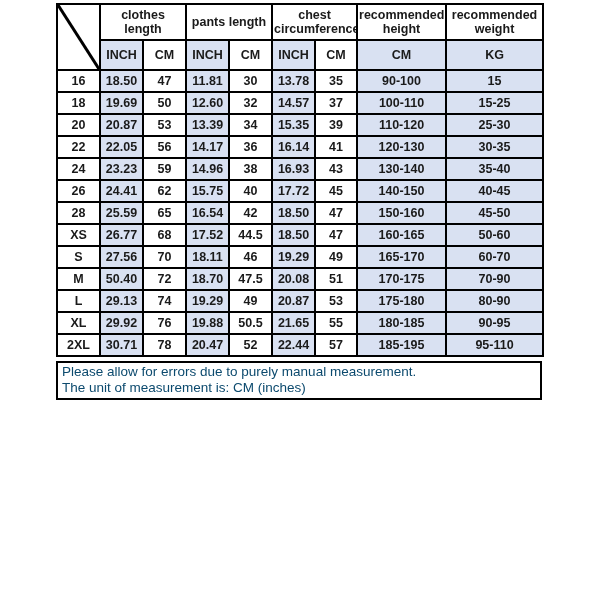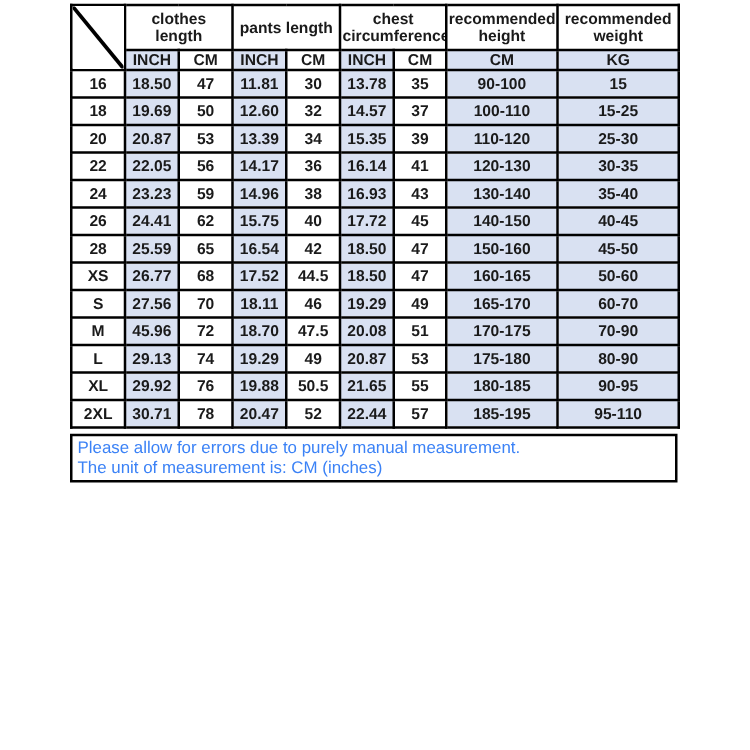--- a/index.html
+++ b/index.html
@@ -20,34 +20,34 @@
     border: 2px solid #000000;
     text-align: center;
     vertical-align: middle;
     font-weight: bold;
     font-size: 12.5px;
     color: #1a1a1a;
     padding: 0 1px;
     overflow: hidden;
   }
   tr.group-row { height: 36px; }
-  tr.unit-row  { height: 16px; }
+  tr.unit-row  { height: 30px; }
   tr.data-row  { height: 22px; }
   .b { background: #d9e1f2; }
   .w { background: #ffffff; }
   th.corner { position: relative; padding: 0; background: #ffffff; }
   th.corner svg { position: absolute; top: 0; left: 0; width: 100%; height: 100%; display: block; }
   .notes-box {
     margin: 4px 0 0 56px;
     width: 486px;
     border: 2px solid #000000;
     padding: 1px 4px 2px 4px;
     font-size: 13.5px;
     line-height: 16px;
-    color: #3b82f6;
+    color: #0c4a6e;
     font-weight: normal;
   }
 </style>
 </head>
 <body>
 
 <div class="sheet">
 
   <table class="size-chart">
     <colgroup>
@@ -181,21 +181,21 @@
       <td class="w">70</td>
       <td class="b">18.11</td>
       <td class="w">46</td>
       <td class="b">19.29</td>
       <td class="w">49</td>
       <td class="b">165-170</td>
       <td class="b">60-70</td>
     </tr>
     <tr class="data-row">
       <td class="w">M</td>
-      <td class="b">45.96</td>
+      <td class="b">50.40</td>
       <td class="w">72</td>
       <td class="b">18.70</td>
       <td class="w">47.5</td>
       <td class="b">20.08</td>
       <td class="w">51</td>
       <td class="b">170-175</td>
       <td class="b">70-90</td>
     </tr>
     <tr class="data-row">
       <td class="w">L</td>

